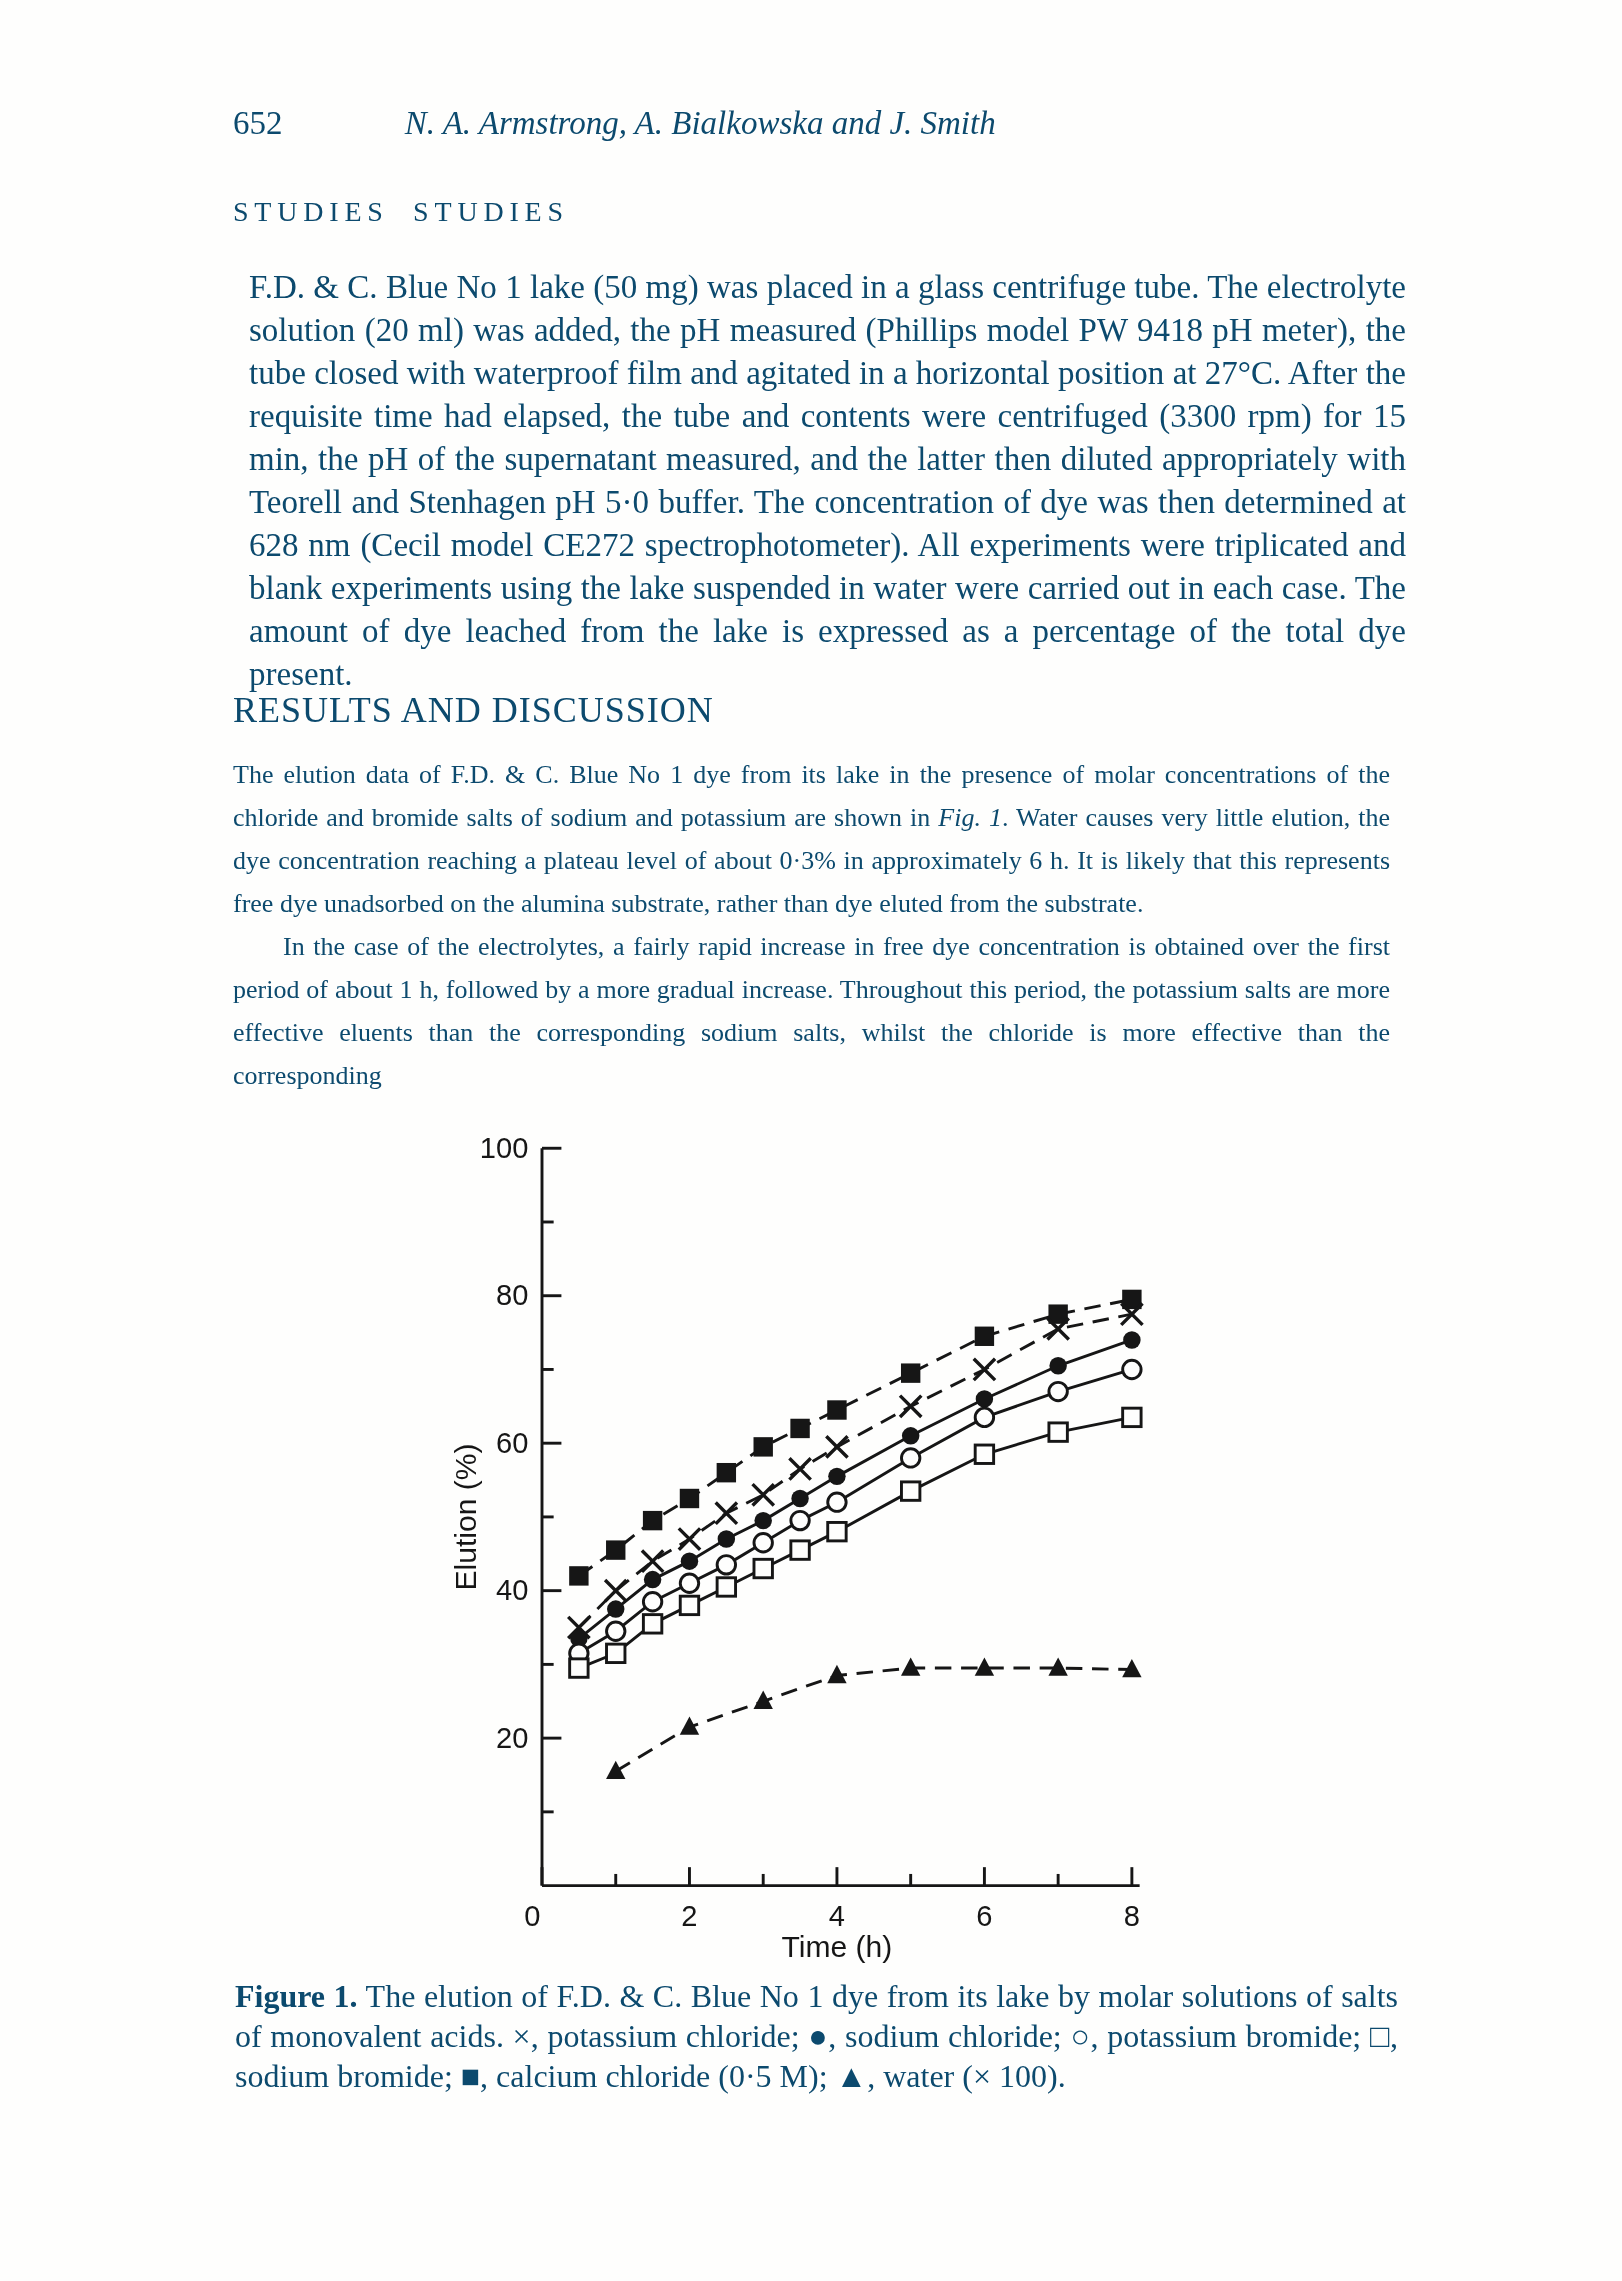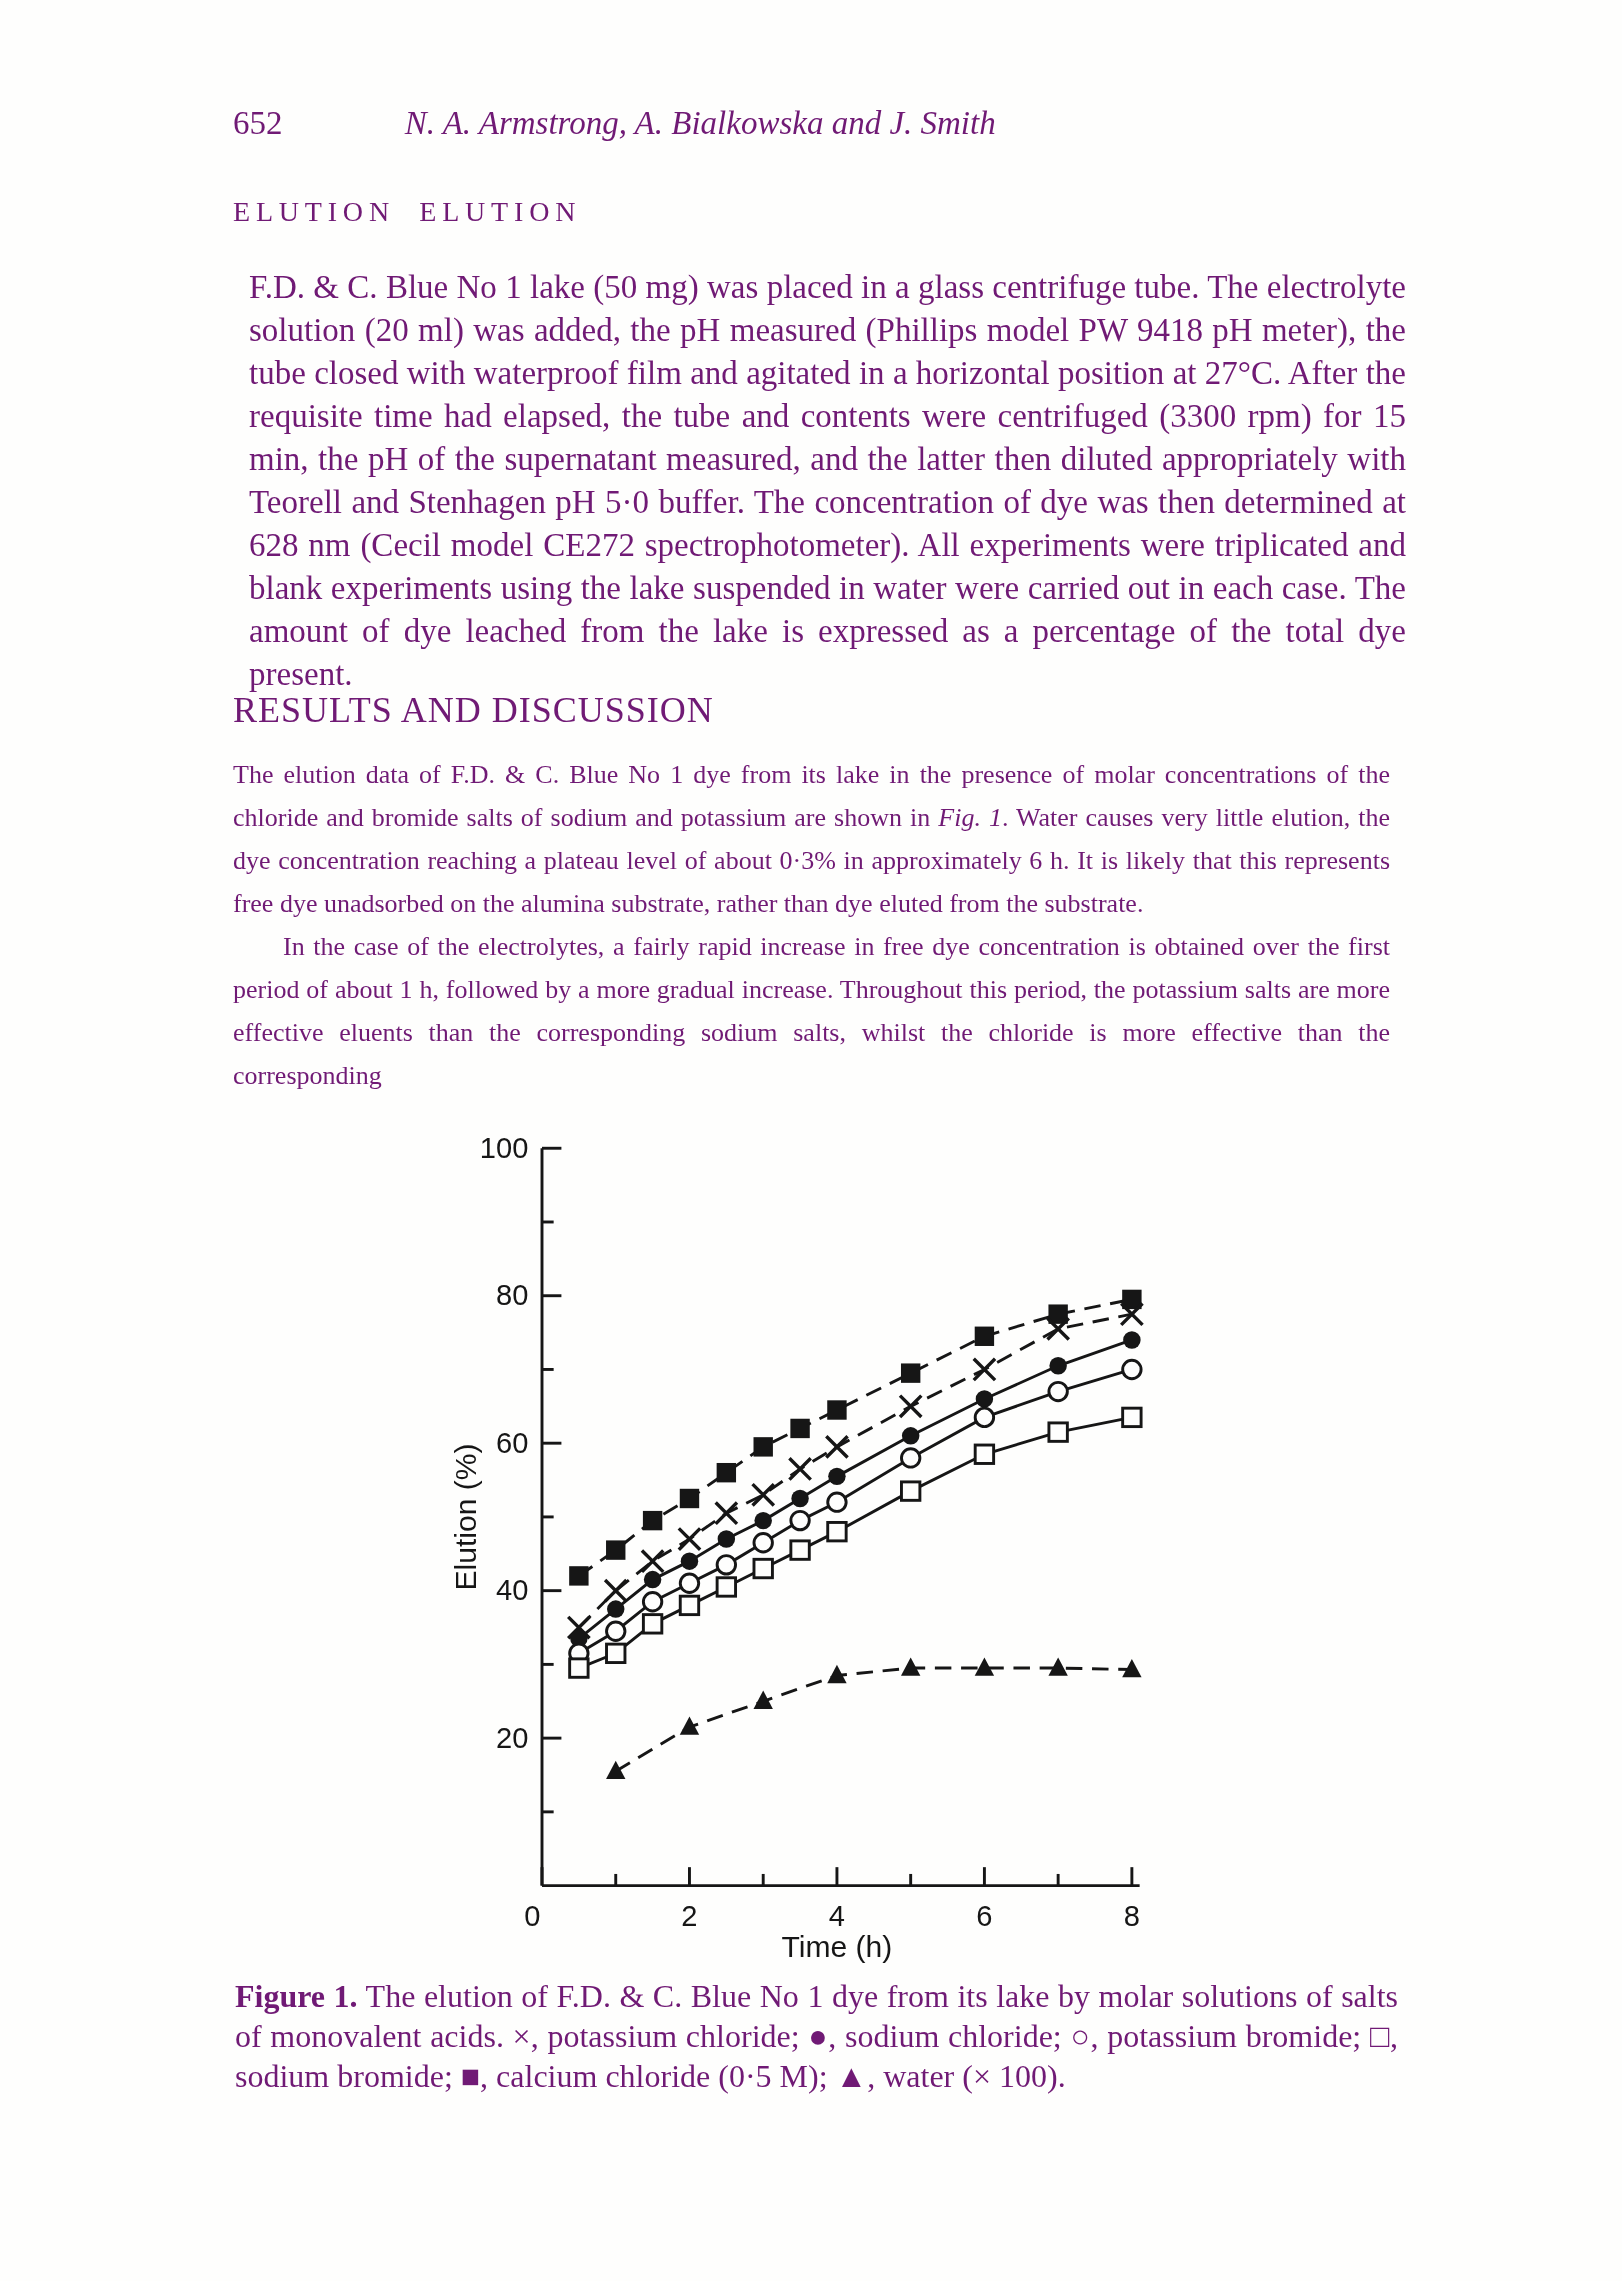--- a/index.html
+++ b/index.html
@@ -1,21 +1,21 @@
 <!DOCTYPE html>
 <html><head>
 <meta charset="utf-8">
 <style>
   html,body{margin:0;padding:0;background:#e8e8e8;}
   .page{
     position:relative;
     width:1622px;height:2281px;
     margin:0 auto;
     background:#fefefd;
-    color:#701a75;
+    color:#0c4a6e;
     font-family:"Liberation Serif","DejaVu Serif",serif;
     overflow:hidden;
   }
   .running-head{
     position:absolute;left:233px;top:105px;width:1157px;
     font-size:33px;
   }
   .page-number{display:inline-block;font-style:normal;}
   .authors{display:inline-block;margin-left:114px;font-style:italic;}
   .sec-heading-small{
@@ -57,21 +57,21 @@
 </head>
 <body>
 
 <div class="page">
 
   <div class="running-head">
     <span class="page-number">652</span>
     <span class="authors">N. A. Armstrong, A. Bialkowska and J. Smith</span>
   </div>
 
-  <div class="sec-heading-small">ELUTION ELUTION</div>
+  <div class="sec-heading-small">STUDIES STUDIES</div>
 
   <p class="para para-elution">F.D. &amp; C. Blue No 1 lake (50 mg) was placed in a glass centrifuge tube. The electrolyte solution (20 ml) was added, the pH measured (Phillips model PW 9418 pH meter), the tube closed with waterproof film and agitated in a horizontal position at 27°C. After the requisite time had elapsed, the tube and contents were centrifuged (3300 rpm) for 15 min, the pH of the supernatant measured, and the latter then diluted appropriately with Teorell and Stenhagen pH 5·0 buffer. The concentration of dye was then determined at 628 nm (Cecil model CE272 spectrophotometer). All experiments were triplicated and blank experiments using the lake suspended in water were carried out in each case. The amount of dye leached from the lake is expressed as a percentage of the total dye present.</p>
 
   <div class="sec-heading-big">RESULTS AND DISCUSSION</div>
 
   <div class="results-block">
     <p><span>The elution data of F.D. &amp; C. Blue No 1 dye from its lake in the presence of molar concentrations of the chloride and bromide salts of sodium and potassium are shown in </span><span class="fig-ref">Fig. 1</span><span>. Water causes very little elution, the dye concentration reaching a plateau level of about 0·3% in approximately 6 h. It is likely that this represents free dye unadsorbed on the alumina substrate, rather than dye eluted from the substrate.</span></p>
     <p class="indented">In the case of the electrolytes, a fairly rapid increase in free dye concentration is obtained over the first period of about 1 h, followed by a more gradual increase. Throughout this period, the potassium salts are more effective eluents than the corresponding sodium salts, whilst the chloride is more effective than the corresponding</p>
   </div>
 

